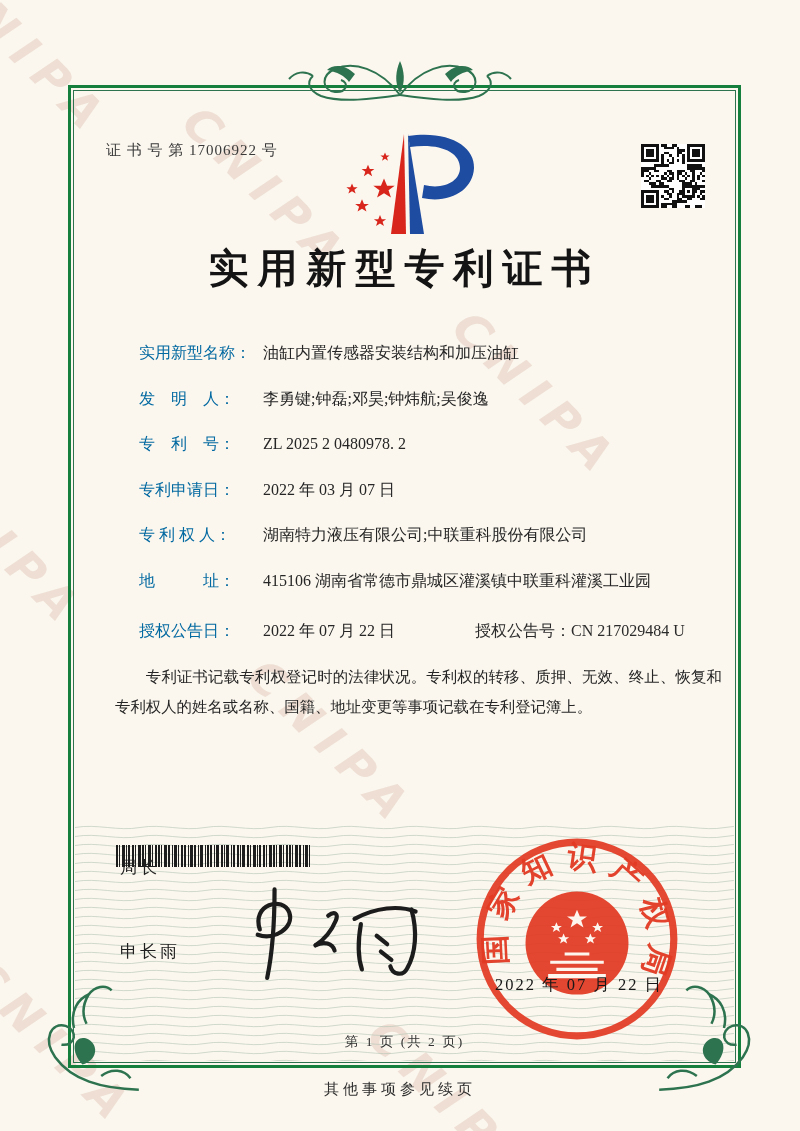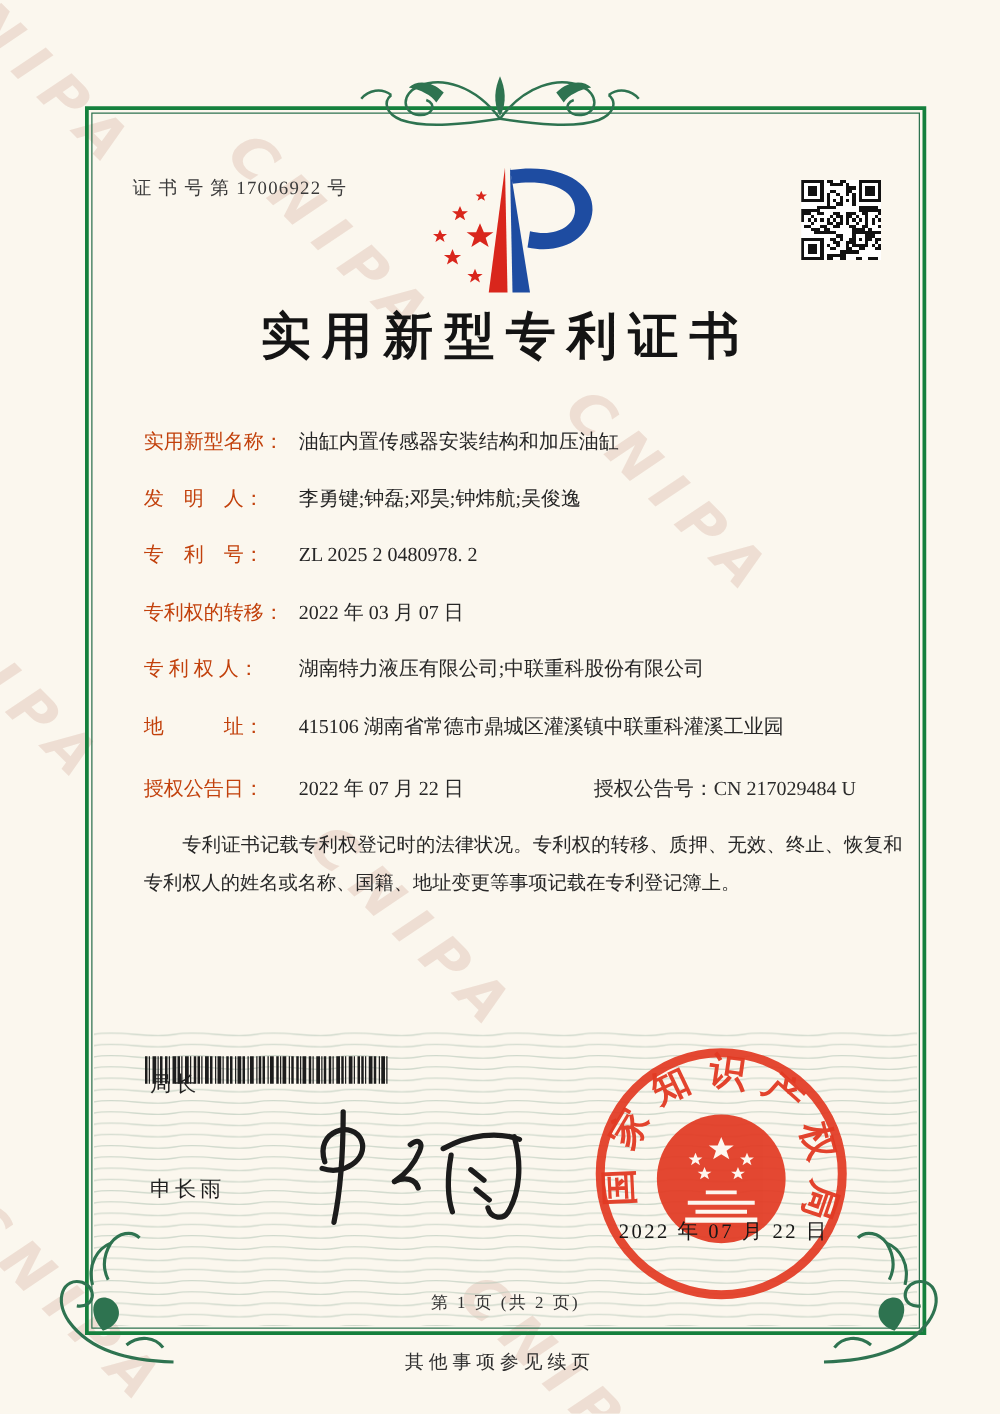--- a/index.html
+++ b/index.html
@@ -18,21 +18,21 @@
   .guilloche{position:absolute;left:4px;right:4px;top:735px;bottom:4px;overflow:hidden;}
   
   .certno{position:absolute;left:35px;top:53px;font-size:15px;letter-spacing:1px;color:#3a3a3a;}
   .logo{position:absolute;left:257px;top:42px;}
   .qr{position:absolute;left:570px;top:56px;}
   .title{position:absolute;left:0;right:0;top:153px;text-align:center;
          font-size:40px;font-weight:bold;letter-spacing:9px;color:#141414;}
   
   .fields{position:absolute;left:0;right:0;top:255px;padding-left:44px;font-size:16px;}
   .frow{height:45.5px;position:relative;white-space:nowrap;}
-  .frow .lab{display:inline-block;width:124px;color:#c2410c;}
+  .frow .lab{display:inline-block;width:124px;color:#0369a1;margin-left:24px;}
   .frow .val{color:#262626;}
   .frow.grant{margin-top:5px;}
   .grant2{position:absolute;left:360px;top:0;}
   
   .paras{position:absolute;left:44px;right:16px;top:574px;font-size:15.4px;
          line-height:29.5px;text-align:justify;color:#262626;}
   .paras p{margin:0;text-indent:2em;}
   
   .barcode{position:absolute;left:45px;top:757px;width:208px;height:22px;font-size:0;}
   .barcode span{display:inline-block;height:100%;background:#1d1d1d;vertical-align:top;}
@@ -348,21 +348,21 @@
       <div class="frow">
         <span class="lab">实用新型名称：</span><span class="val">油缸内置传感器安装结构和加压油缸</span>
       </div>
       <div class="frow">
         <span class="lab">发　明　人：</span><span class="val">李勇键;钟磊;邓昊;钟炜航;吴俊逸</span>
       </div>
       <div class="frow">
         <span class="lab">专　利　号：</span><span class="val">ZL 2025 2 0480978. 2</span>
       </div>
       <div class="frow">
-        <span class="lab">专利权的转移：</span><span class="val">2022 年 03 月 07 日</span>
+        <span class="lab">专利申请日：</span><span class="val">2022 年 03 月 07 日</span>
       </div>
       <div class="frow">
         <span class="lab">专 利 权 人：</span><span class="val">湖南特力液压有限公司;中联重科股份有限公司</span>
       </div>
       <div class="frow">
         <span class="lab">地　　　址：</span><span class="val">415106 湖南省常德市鼎城区灌溪镇中联重科灌溪工业园</span>
       </div>
       <div class="frow grant">
         <span class="lab">授权公告日：</span><span class="val">2022 年 07 月 22 日</span>
         <span class="grant2">

